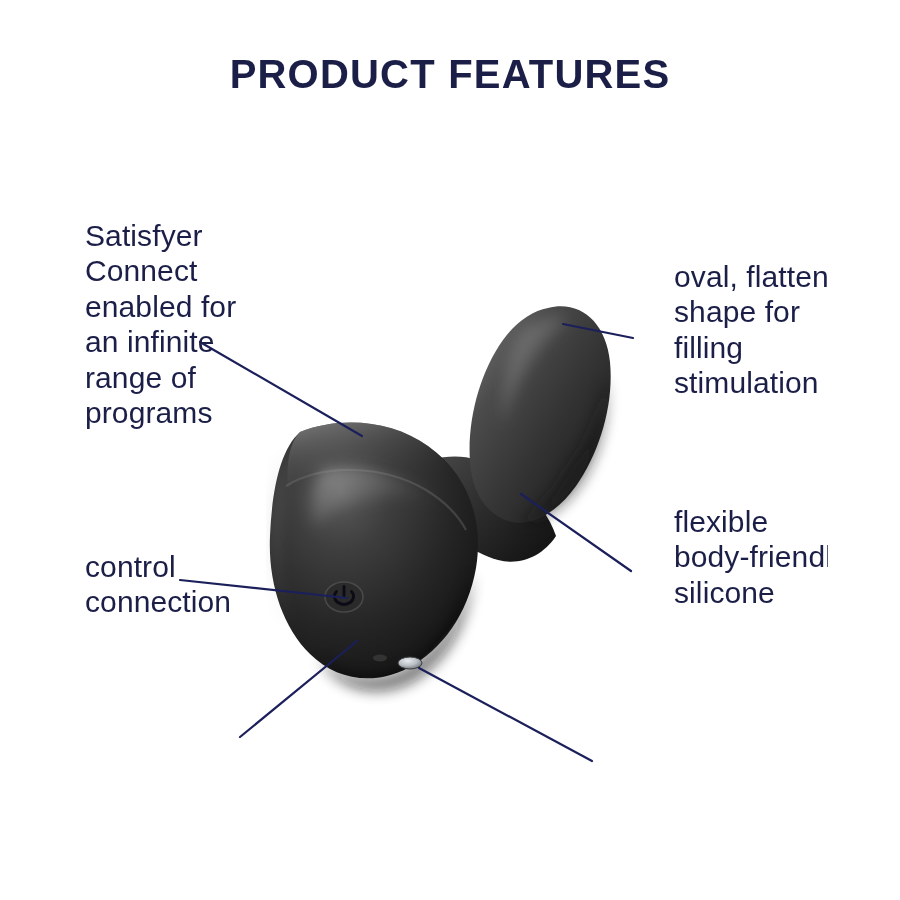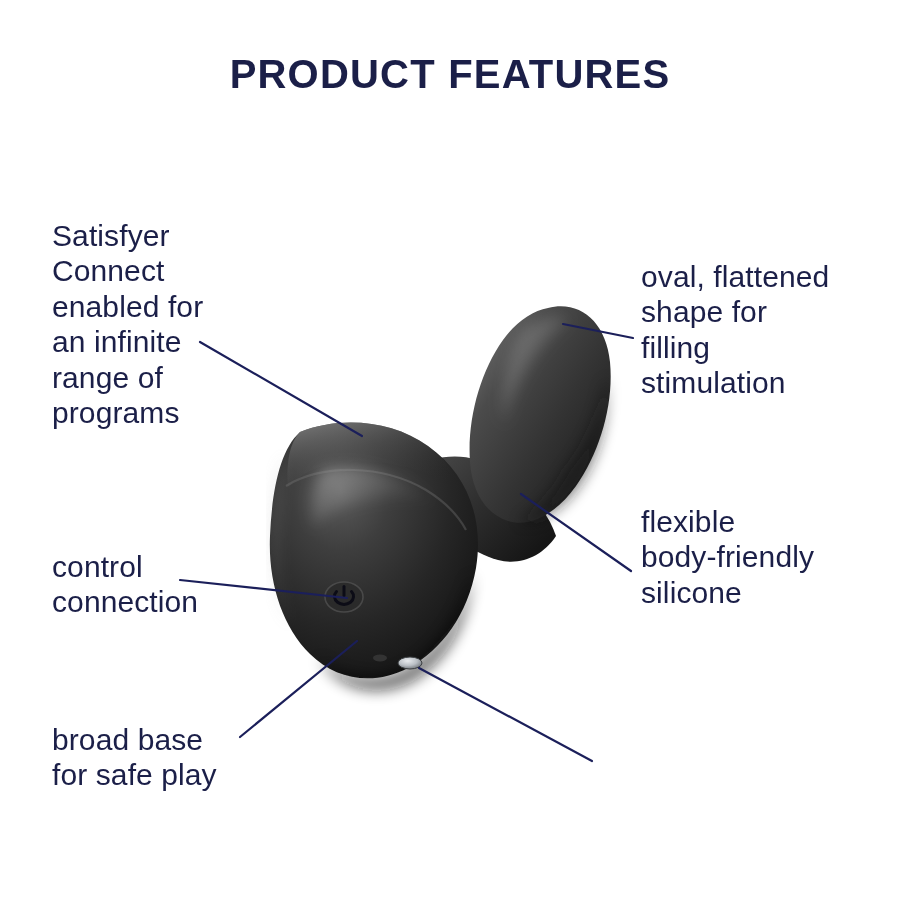--- a/index.html
+++ b/index.html
@@ -35,20 +35,21 @@
 
   
   .feature-label {
     position: absolute;
     color: #1b1f48;
     font-size: 30px;
     line-height: 1.18;
     font-weight: 400;
     white-space: pre-line;
     letter-spacing: 0.1px;
+    margin-left: 33px;
   }
   .feature-label.left  { text-align: left; }
   .feature-label.right { text-align: left; }
 
   #label-connect    { left: 52px;  top: 218px; width: 260px; }
   #label-control    { left: 52px;  top: 549px; width: 260px; }
   #label-base       { left: 52px;  top: 722px; width: 280px; }
   #label-oval       { left: 641px; top: 259px; width: 250px; }
   #label-flexible   { left: 641px; top: 504px; width: 250px; }
   #label-magnetic   { left: 641px; top: 722px; width: 250px; }
@@ -214,22 +215,20 @@
   <div class="feature-label left" id="label-connect">Satisfyer
 Connect
 enabled for
 an infinite
 range of
 programs</div>
 
   <div class="feature-label left" id="label-control">control
 connection</div>
 
-  <div class="feature-label left" id="label-base">broad base
-for safe play</div>
 
   <div class="feature-label right" id="label-oval">oval, flattened
 shape for
 filling
 stimulation</div>
 
   <div class="feature-label right" id="label-flexible">flexible
 body-friendly
 silicone</div>
 

